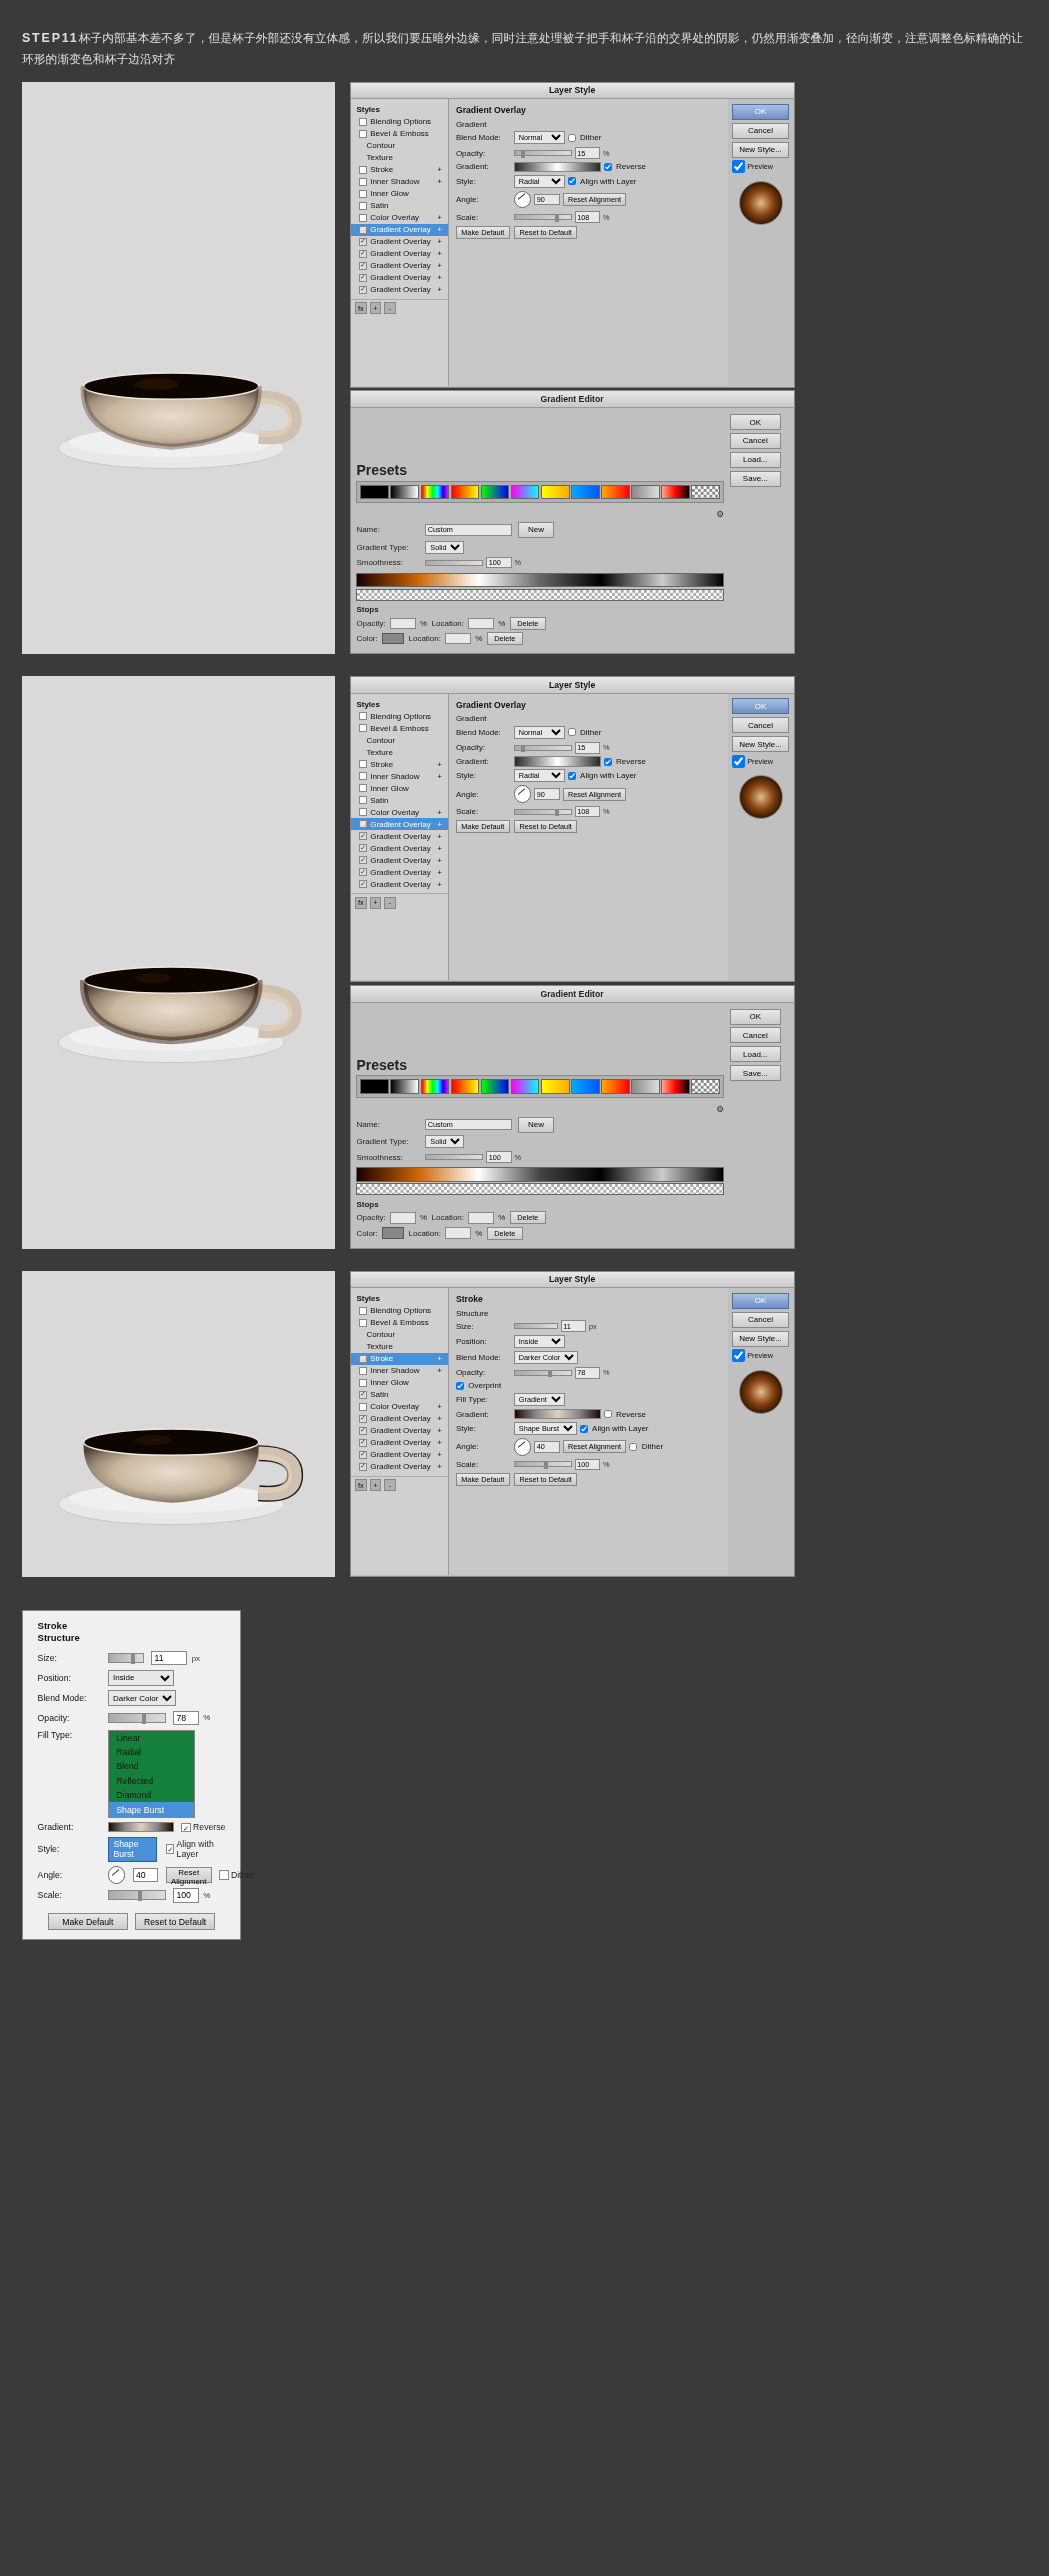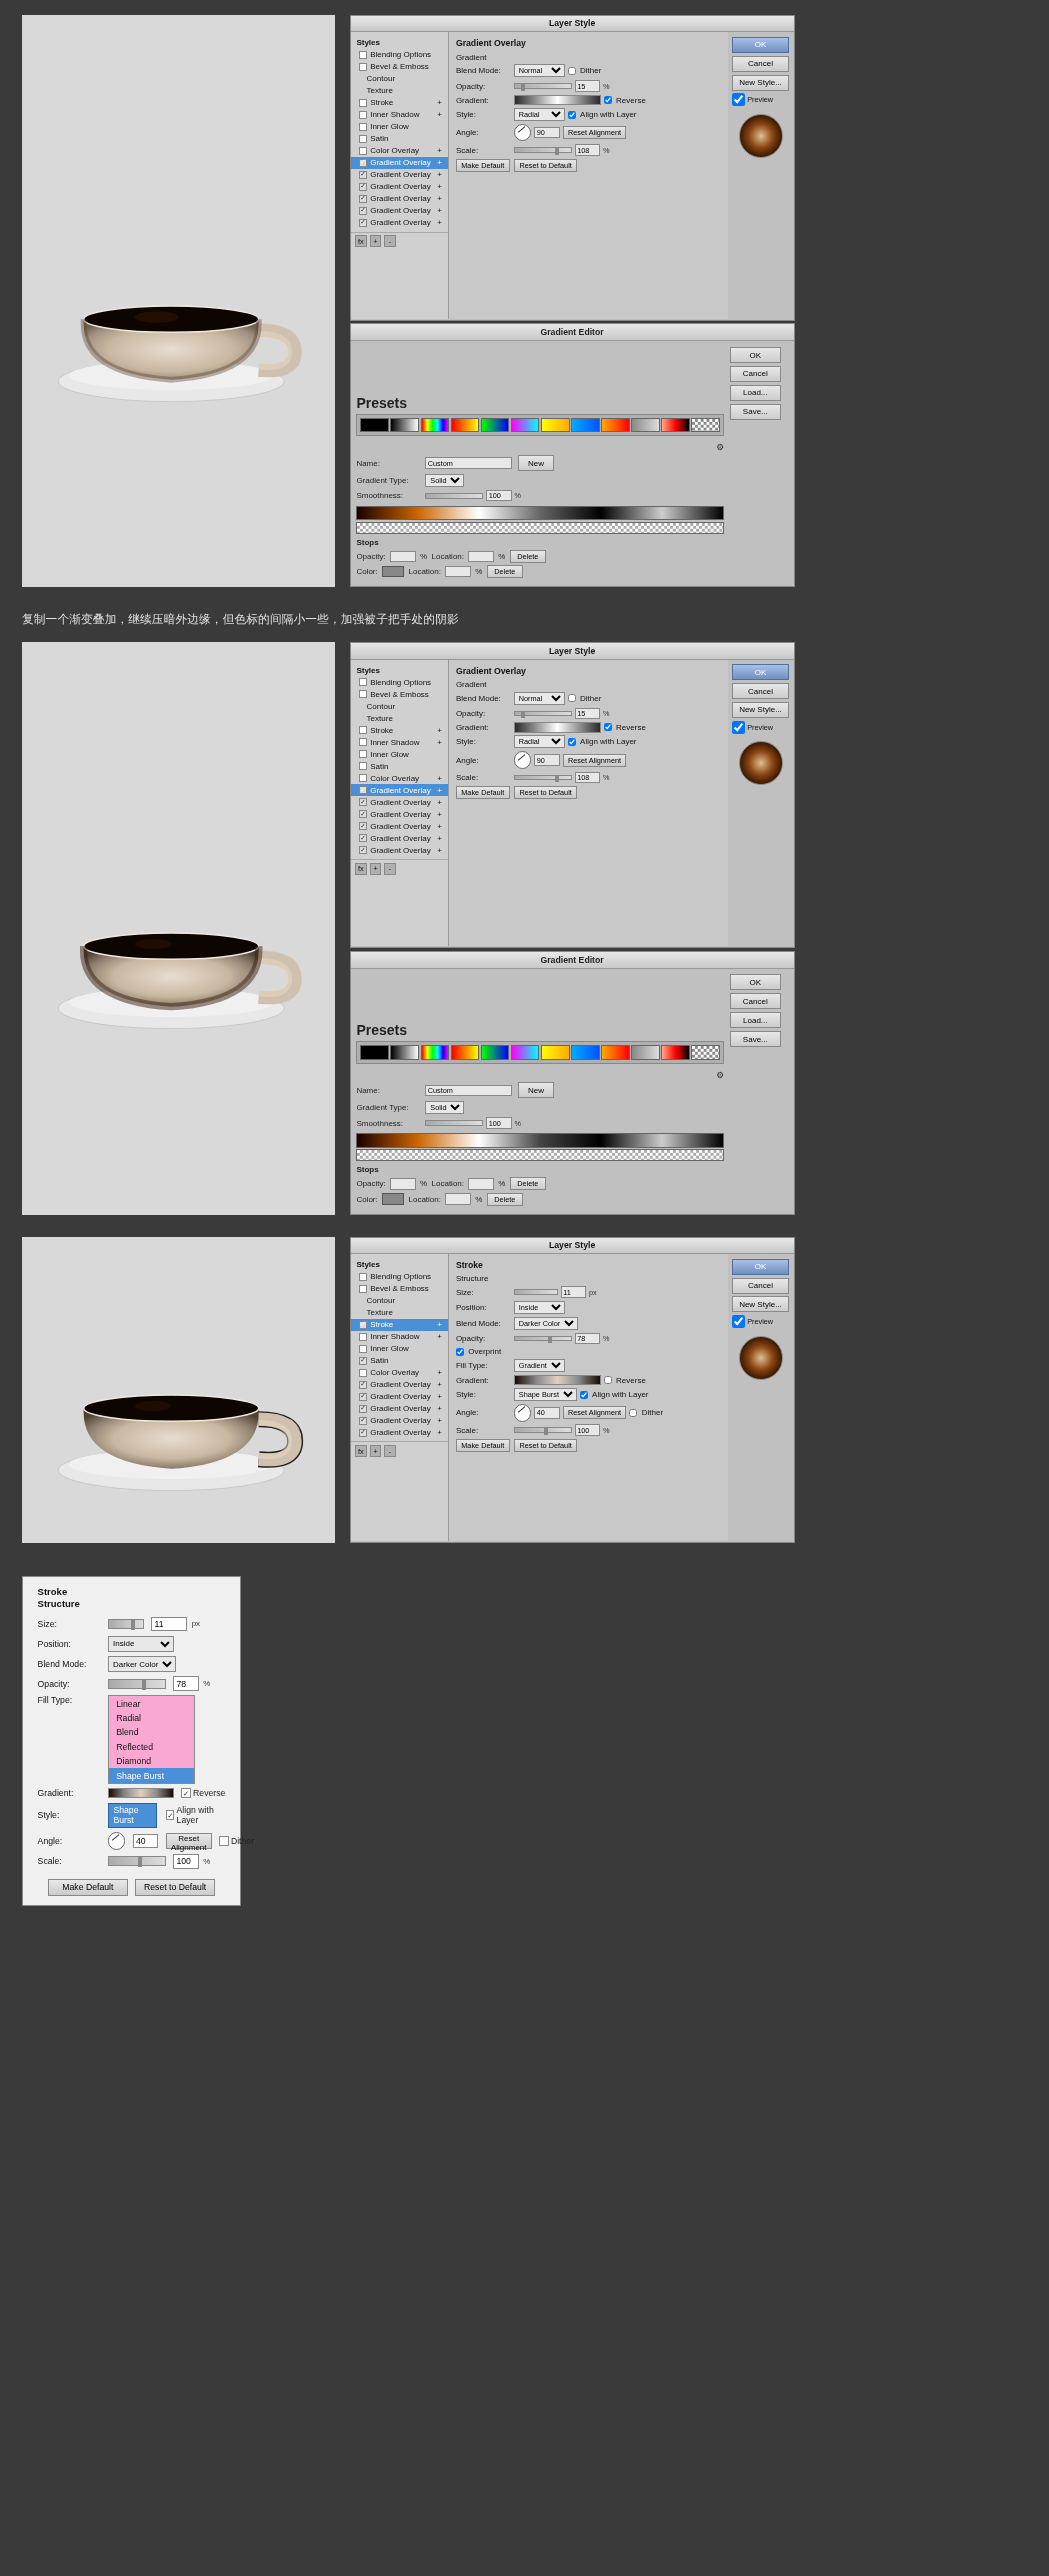--- a/index.html
+++ b/index.html
@@ -445,21 +445,21 @@
       border: 0.7px solid #888;
       min-width: 66px;
     }
     .dp-unit {
       font-size: 8px;
       color: #333;
     }
 
     
     .dropdown-list {
-      background: #f9a8d4;
+      background: #15803d;
       border: 0.7px solid #888;
       width: 87px;
       position: relative;
     }
     .dl-item {
       padding: 2.2px 7.3px;
       font-size: 8.7px;
       cursor: pointer;
       color: #111;
     }
@@ -521,20 +521,23 @@
       background: #333;
       transform: rotate(-40deg);
       transform-origin: left center;
     }
   </style>
 </head>
 <body>
 
 <div class="page-wrapper">
 
+  <div class="step-heading">
+    <span class="step-num">STEP11</span><span>杯子内部基本差不多了，但是杯子外部还没有立体感，所以我们要压暗外边缘，同时注意处理被子把手和杯子沿的交界处的阴影，仍然用渐变叠加，径向渐变，注意调整色标精确的让环形的渐变色和杯子边沿对齐</span>
+  </div>
 
   <div class="section-block">
 
     <div class="cup-area">
       <svg class="cup-svg-container" viewBox="0 0 380 340">
 
         <ellipse cx="180" cy="280" rx="155" ry="28" fill="#e8e8e8" stroke="#c0c0c0" stroke-width="1"></ellipse>
         <ellipse cx="180" cy="272" rx="140" ry="20" fill="#f0f0f0"></ellipse>
 
         <ellipse cx="180" cy="195" rx="120" ry="18" fill="#1a0a00"></ellipse>
@@ -727,23 +730,20 @@
             <button class="ge-btn">OK</button>
             <button class="ge-btn">Cancel</button>
             <button class="ge-btn">Load...</button>
             <button class="ge-btn">Save...</button>
           </div>
         </div>
       </div>
     </div>
   </div>
 
-  <div class="step-heading">
-    <span>复制一个渐变叠加，继续压暗外边缘，但色标的间隔小一些，加强被子把手处的阴影</span>
-  </div>
 
   <div class="section-block">
 
     <div class="cup-area">
       <svg class="cup-svg-container" viewBox="0 0 380 340">
         <ellipse cx="180" cy="280" rx="155" ry="28" fill="#e8e8e8" stroke="#c0c0c0" stroke-width="1"></ellipse>
         <ellipse cx="180" cy="272" rx="140" ry="20" fill="#f0f0f0"></ellipse>
         <path d="M60 195 Q55 270 180 278 Q305 270 300 195 Z" fill="url(#cupBodyGrad2)"></path>
         <ellipse cx="180" cy="195" rx="120" ry="18" fill="#1a0a00"></ellipse>
         <ellipse cx="180" cy="195" rx="118" ry="17" fill="#0d0500"></ellipse>

